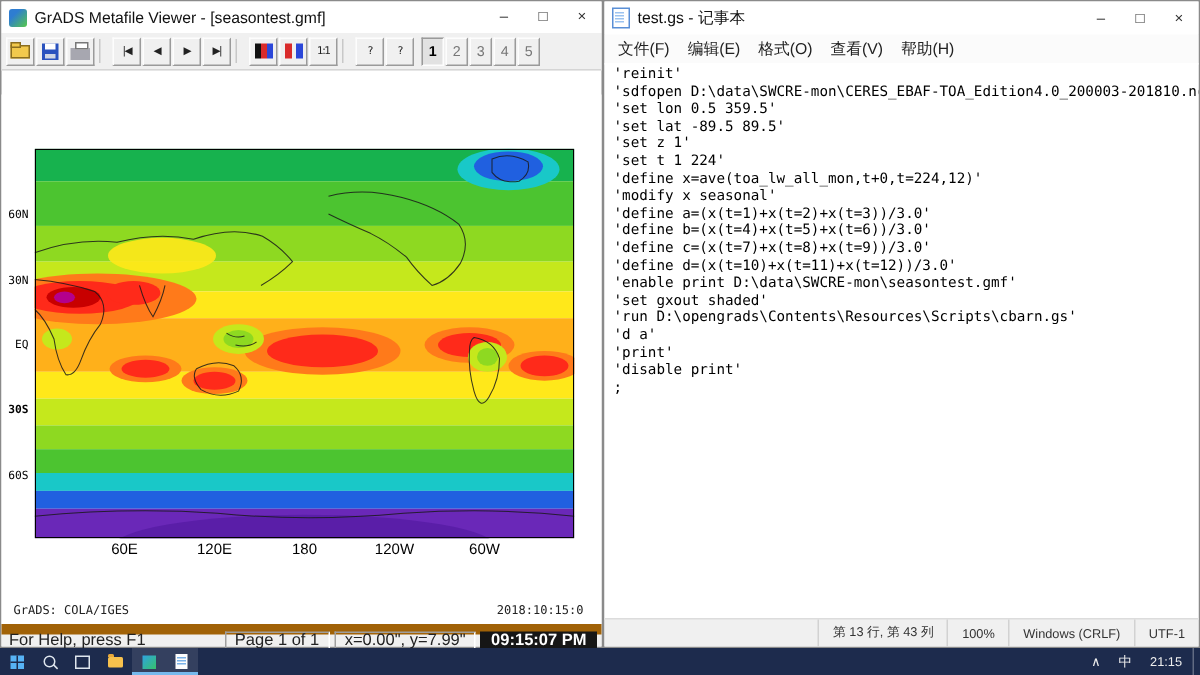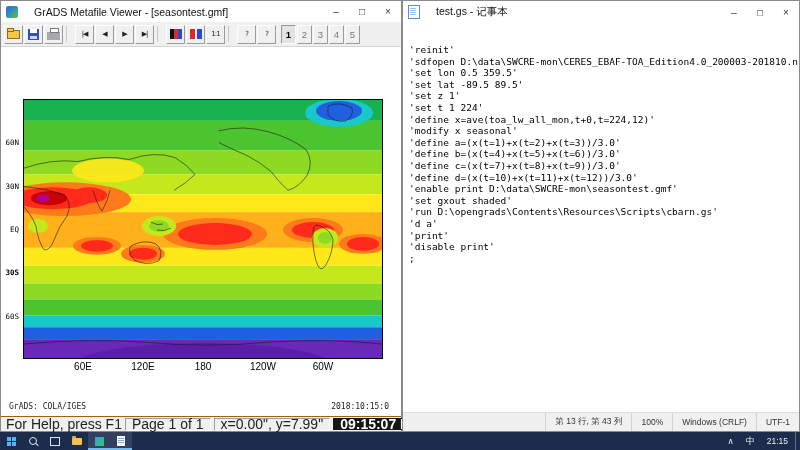--- a/index.html
+++ b/index.html
@@ -1,21 +1,21 @@
 <!DOCTYPE html>
 <html><head>
 <meta charset="utf-8">
 <style>
   html,body{margin:0;padding:0;background:#6b6b6b;}
   body{width:800px;height:450px;overflow:hidden;font-family:"Liberation Sans",sans-serif;position:relative;}
   #screen{position:absolute;inset:0;}
 
   
   .window{position:absolute;background:#fff;border:1px solid #8a8a8a;box-sizing:border-box;}
-  .titlebar{height:21px;display:flex;align-items:center;background:#fff;font-size:10.5px;color:#111;padding-left:5px;gap:16px;}
+  .titlebar{height:21px;display:flex;align-items:center;background:#fff;font-size:10.5px;color:#111;padding-left:5px;gap:5px;}
   .title-text{white-space:nowrap;overflow:hidden;}
   .win-controls{margin-left:auto;display:flex;height:100%;}
   .win-btn{width:26px;height:100%;display:flex;align-items:center;justify-content:center;font-size:10px;color:#333;}
 
   
   #grads-window{left:0;top:0;width:402px;height:432px;}
   .gicon{width:12px;height:12px;border-radius:2px;background:linear-gradient(135deg,#2e7dd1 30%,#57c84a);flex:0 0 auto;}
   .menubar{height:17px;background:#f0f0f0;display:flex;align-items:center;font-size:10.5px;padding-left:3px;border-bottom:1px solid #e2e2e2;}
   .menu-item{padding:0 6px;color:#222;white-space:nowrap;}
   .toolbar{height:24px;background:#f0f0f0;display:flex;align-items:center;padding:0 3px;border-bottom:1px solid #d5d5d5;gap:1px;}
@@ -30,21 +30,21 @@
   .gcanvas{position:absolute;left:0;right:0;top:62px;bottom:15px;background:#fff;overflow:hidden;}
   .map-wrap{position:absolute;left:22px;top:36px;width:360px;height:260px;}
   .map-wrap svg{display:block;width:100%;height:100%;}
   #yticks{position:absolute;left:-21px;top:0;width:19px;height:100%;}
   .ytick{position:absolute;right:2px;font-size:7.5px;font-family:"DejaVu Sans Mono",monospace;color:#000;}
   #xticks{position:absolute;left:0;top:100%;width:100%;height:12px;}
   .xtick{position:absolute;top:2px;transform:translateX(-50%);font-size:10px;font-family:Liberation Sans, sans-serif;color:#000;}
   .credit{position:absolute;left:8px;bottom:5px;font-size:8px;font-family:"DejaVu Sans Mono",monospace;color:#222;}
   .timestamp{position:absolute;right:12px;bottom:5px;font-size:8px;font-family:"DejaVu Sans Mono",monospace;color:#222;}
 
-  .gstatus{position:absolute;left:0;right:0;bottom:0;height:15px;background:#f0f0f0;border-top:1px solid #a16207;display:flex;align-items:center;font-size:14px;color:#222;gap:3px;padding:0 3px;box-sizing:border-box;}
+  .gstatus{position:absolute;left:0;right:0;bottom:0;height:15px;background:#f0f0f0;border-top:7px solid #a16207;display:flex;align-items:center;font-size:11px;color:#222;gap:3px;padding:0 3px;box-sizing:border-box;}
   .seg{white-space:nowrap;}
   .seg.help{flex:1;padding-left:2px;}
   .seg.box{border:1px solid;border-color:#9f9f9f #ffffff #ffffff #9f9f9f;padding:0 6px;height:11px;line-height:11px;}
   .seg.clock{background:#161616;color:#fff;padding:0 7px;height:12px;line-height:12px;font-weight:bold;}
 
   
   #notepad-window{left:402px;top:0;width:398px;height:432px;}
   #notepad-window .titlebar{height:22px;}
   .np-icon{width:10px;height:12px;background:#fff;border:1px solid #5a8fd6;position:relative;flex:0 0 auto;}
   .np-icon:before{content:"";position:absolute;left:1px;top:2px;width:6px;height:1px;background:#9cc3f0;box-shadow:0 2px 0 #9cc3f0,0 4px 0 #9cc3f0,0 6px 0 #9cc3f0;}
@@ -256,20 +256,27 @@
     <div class="titlebar">
       <span class="np-icon"></span>
       <span class="title-text">test.gs - 记事本</span>
       <span class="win-controls">
         <span class="win-btn">–</span>
         <span class="win-btn">□</span>
         <span class="win-btn">×</span>
       </span>
     </div>
 
+    <div class="menubar">
+        <span class="menu-item">文件(F)</span>
+        <span class="menu-item">编辑(E)</span>
+        <span class="menu-item">格式(O)</span>
+        <span class="menu-item">查看(V)</span>
+        <span class="menu-item">帮助(H)</span>
+      </div>
 
     <div class="nptext">
         <div class="code-line">'reinit'</div>
         <div class="code-line">'sdfopen D:\data\SWCRE-mon\CERES_EBAF-TOA_Edition4.0_200003-201810.nc'</div>
         <div class="code-line">'set lon 0.5 359.5'</div>
         <div class="code-line">'set lat -89.5 89.5'</div>
         <div class="code-line">'set z 1'</div>
         <div class="code-line">'set t 1 224'</div>
         <div class="code-line">'define x=ave(toa_lw_all_mon,t+0,t=224,12)'</div>
         <div class="code-line">'modify x seasonal'</div>

